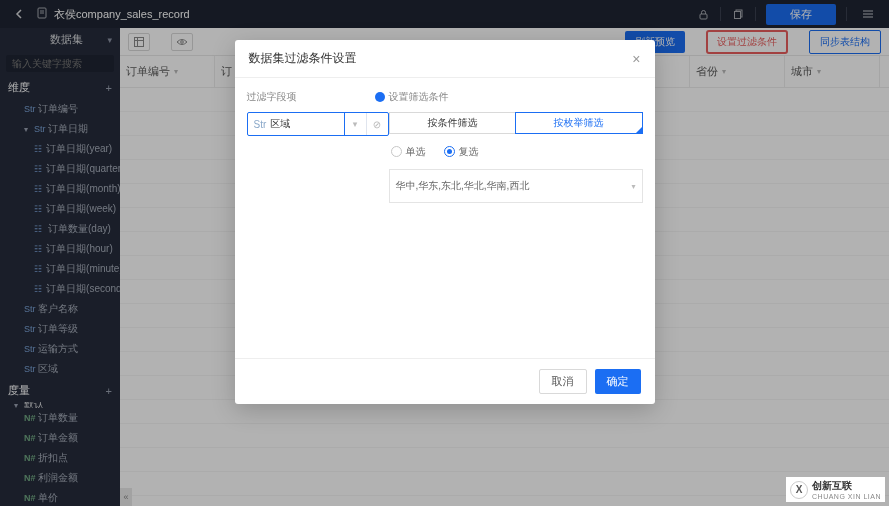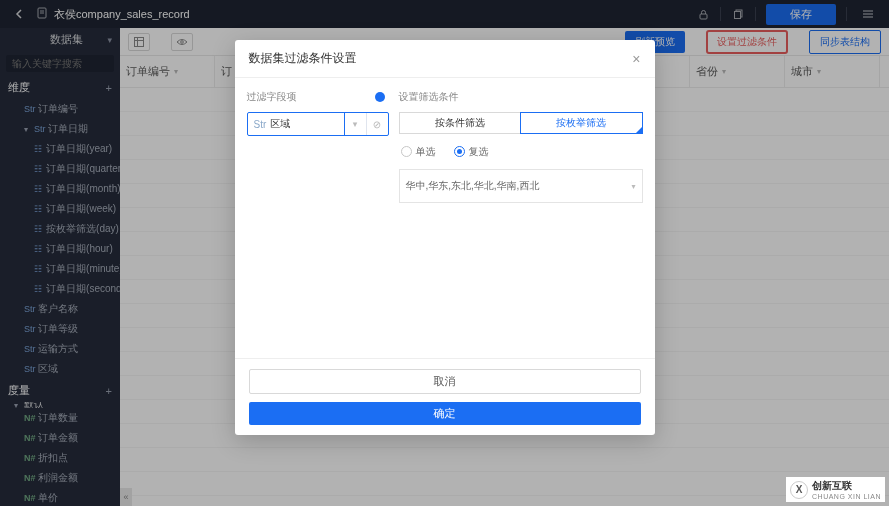--- a/index.html
+++ b/index.html
@@ -54,42 +54,42 @@
     
     .collapse-handle { position:absolute; left:0; bottom:0; width:12px; height:18px; background:#e8e8e8; display:flex; align-items:center; justify-content:center; color:#888; font-size:9px; }
     .main { position:relative; }
 
     
     .modal-mask { position:absolute; inset:0; background:rgba(0,0,0,0.3); display:flex; align-items:flex-start; justify-content:center; }
     .modal { width:420px; margin-top:40px; background:#fff; border-radius:3px; box-shadow:0 6px 24px rgba(0,0,0,.2); display:flex; flex-direction:column; }
     .modal-head { padding:10px 14px; border-bottom:1px solid #eee; display:flex; align-items:center; justify-content:space-between; }
     .modal-head .mt { font-size:12px; color:#333; }
     .modal-head .close { color:#999; font-size:14px; cursor:pointer; }
-    .modal-body { display:flex; padding:12px; gap:10px; height:280px; }
+    .modal-body { display:flex; padding:12px; height:280px; }
     .m-left { width:142px; display:flex; flex-direction:column; gap:8px; }
     .m-right { flex:1; display:flex; flex-direction:column; gap:8px; }
     .m-label-row { display:flex; align-items:center; justify-content:space-between; font-size:10px; color:#888; padding-right:4px;}
     .m-radio-filled { width:10px; height:10px; border-radius:50%; background:#1b6ef3; }
     .m-select { display:flex; border:1px solid #1b6ef3; border-radius:2px; height:24px; }
     .m-select .sel-body { flex:1; display:flex; align-items:center; padding:0 6px; color:#333; font-size:10px; gap:4px; }
     .m-select .sel-btn { width:22px; border-left:1px solid #1b6ef3; display:flex; align-items:center; justify-content:center; color:#bbb; font-size:9px; }
     .m-select .sel-clear { width:22px; border-left:1px solid #e0e5ee; display:flex; align-items:center; justify-content:center; color:#bbb; font-size:10px; }
     .m-right .r-label { font-size:10px; color:#888; }
     .tab-row { display:flex; border:1px solid #d9d9d9; height:22px; }
     .tab-row .tab { flex:1; display:flex; align-items:center; justify-content:center; font-size:10px; color:#333; position:relative; }
     .tab-row .tab.active { border:1px solid #1b6ef3; margin:-1px; color:#1b6ef3; }
     .tab-row .tab.active::after { content:""; position:absolute; right:-1px; bottom:-1px; width:0; height:0; border-style:solid; border-width:0 0 8px 8px; border-color:transparent transparent #1b6ef3 transparent; }
     .radio-row { display:flex; gap:18px; padding:2px 2px; align-items:center; font-size:10px; color:#666; }
     .radio { width:11px; height:11px; border-radius:50%; border:1px solid #c7c7c7; display:inline-block; margin-right:4px; position:relative; top:2px; }
     .radio.checked { border-color:#1b6ef3; }
     .radio.checked::after { content:""; position:absolute; inset:2px; border-radius:50%; background:#1b6ef3; }
     .value-select { border:1px solid #e4e4e4; height:34px; display:flex; align-items:center; padding:0 6px; font-size:10px; color:#666; justify-content:space-between; }
     .value-select .caret { color:#bbb; font-size:8px; }
 
-    .modal-foot { padding:10px 14px; border-top:1px solid #eee; display:flex; justify-content:flex-end; gap:8px;flex-direction:column; }
+    .modal-foot { padding:10px 14px; border-top:1px solid #eee; display:flex; justify-content:flex-end; gap:8px; }
     .modal-foot .btn-cancel { background:#fff; border:1px solid #d9d9d9; padding:4px 12px; font-size:11px; border-radius:2px; color:#555; }
     .modal-foot .btn-ok { background:#1b6ef3; border:none; color:#fff; padding:4px 12px; font-size:11px; border-radius:2px; }
 
     
     .watermark { position:absolute; right:4px; bottom:4px; background:#fff; padding:2px 4px; display:flex; align-items:center; gap:4px; font-size:10px; color:#333; }
     .watermark .wm-sub { font-size:7px; color:#888; letter-spacing:0.5px; }
     .watermark .wm-logo { width:18px; height:18px; border:1px solid #ccc; border-radius:50%; display:flex; align-items:center; justify-content:center; font-weight:bold; font-size:10px; color:#555; }
   </style>
 </head>
 <body>
@@ -170,21 +170,21 @@
         <div class="tree-item l3">
           <span class="cal-icon">☷</span>
           <span>订单日期(month)</span>
         </div>
         <div class="tree-item l3">
           <span class="cal-icon">☷</span>
           <span>订单日期(week)</span>
         </div>
         <div class="tree-item l3">
           <span class="cal-icon">☷</span>
-          <span>按枚举筛选(day)</span>
+          <span>订单数量(day)</span>
         </div>
         <div class="tree-item l3">
           <span class="cal-icon">☷</span>
           <span>订单日期(hour)</span>
         </div>
         <div class="tree-item l3">
           <span class="cal-icon">☷</span>
           <span>订单日期(minute)</span>
         </div>
         <div class="tree-item l3">

